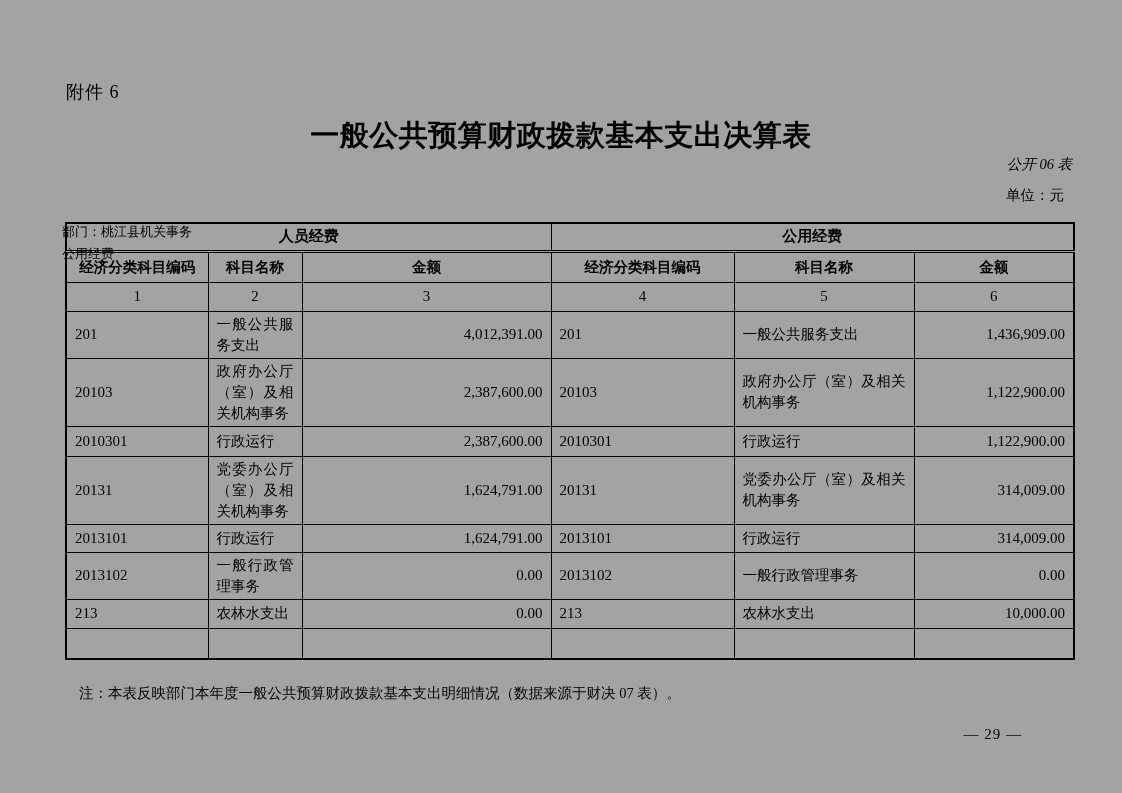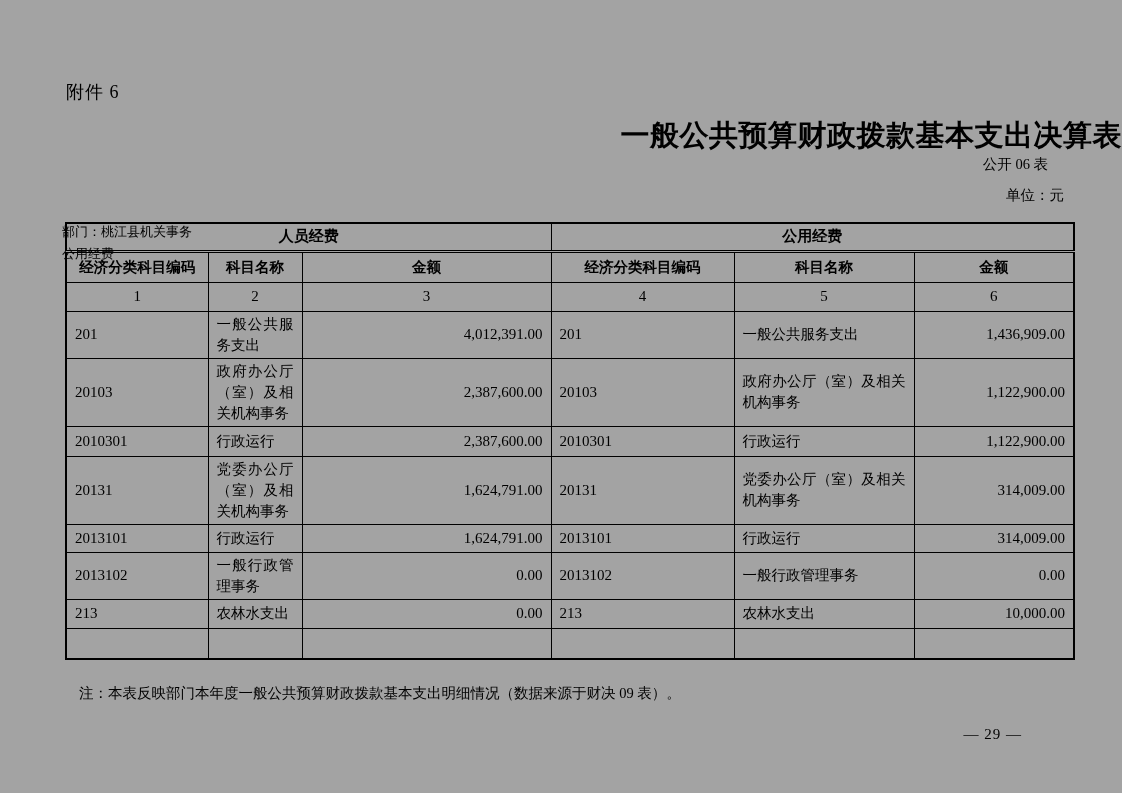--- a/index.html
+++ b/index.html
@@ -14,29 +14,30 @@
     width: 1122px; height: 793px;
     background: #a3a3a3;
     overflow: hidden;
   }
   .attachment {
     position: absolute; left: 66px; top: 80px;
     font-size: 18px; letter-spacing: 1px;
   }
   .doc-title {
     position: absolute; left: 0; right: 0; top: 116px;
-    text-align: right;
+    text-align: center;
     font-family: "Liberation Sans", "DejaVu Sans", sans-serif;
     font-weight: bold;
     font-size: 29px;
     letter-spacing: 0.5px;
   }
   .table-ref {
-    position: absolute; right: 74px; top: 155px;
-    font-size: 14.5px;
+    position: absolute; right: 50px; top: 155px;
+    font-size: 14.5px;
+    font-style: italic;
   }
   .dept {
     position: absolute; left: 62px; top: 176px;
     font-size: 13px; line-height: 22px; margin-top: 45px;
   }
   .unit {
     position: absolute; right: 58px; top: 186px;
     font-size: 14.5px;
   }
   .table-wrap {
@@ -198,17 +199,17 @@
           <td class="subject"></td>
           <td class="amount"></td>
           <td class="code"></td>
           <td class="subject"></td>
           <td class="amount"></td>
         </tr>
       </tbody>
     </table>
   </div>
 
-  <div class="note">注：本表反映部门本年度一般公共预算财政拨款基本支出明细情况（数据来源于财决 09 表）。</div>
+  <div class="note">注：本表反映部门本年度一般公共预算财政拨款基本支出明细情况（数据来源于财决 07 表）。</div>
 
   <div class="page-number">— 29 —</div>
 
 </div>
 
 </body></html>

